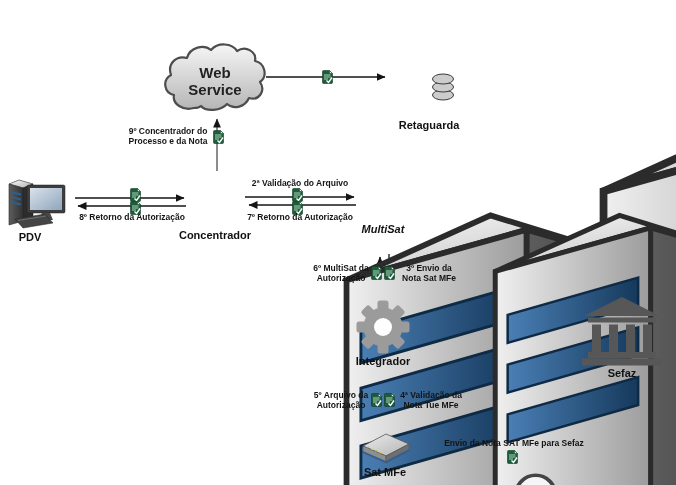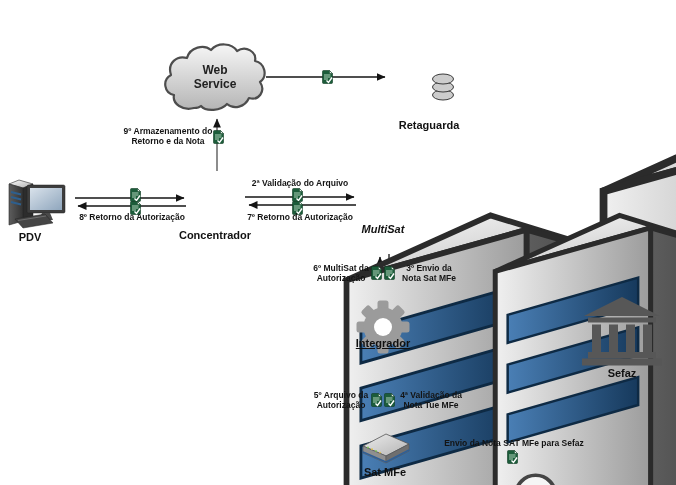--- a/index.html
+++ b/index.html
@@ -1,21 +1,21 @@
 <!DOCTYPE html>
 <html><head>
 <meta charset="utf-8">
 <style>
   html,body{margin:0;padding:0;background:#fff;}
   .stage{position:relative;width:676px;height:485px;background:#fff;overflow:hidden;
          font-family:"Liberation Sans",sans-serif;}
   svg.layer{position:absolute;left:0;top:0;}
   .elbl{position:absolute;font-weight:bold;font-size:8.5px;line-height:1.18;color:#141414;text-align:center;white-space:normal;}
   .nlbl{position:absolute;font-weight:bold;font-size:11px;line-height:1.12;color:#111;text-align:center;}
-  .cloudlbl{position:absolute;font-weight:bold;font-size:12px;line-height:1.15;color:#222;text-align:center;}
+  .cloudlbl{position:absolute;font-weight:bold;font-size:15px;line-height:1.15;color:#222;text-align:center;}
 </style>
 </head>
 <body>
 
 <div class="stage">
 
   <svg class="layer" width="676" height="485" viewBox="0 0 676 485">
     <defs>
       <marker id="ah" markerUnits="userSpaceOnUse" markerWidth="10" markerHeight="9" refX="8.5" refY="4.5" orient="auto">
         <path d="M0,0.6 L9,4.5 L0,8.4 Z" fill="#141414"></path>
@@ -171,25 +171,25 @@
       <use href="#docicon" x="384" y="393" width="11" height="14"></use>
       <use href="#docicon" x="507" y="450" width="11" height="14"></use>
     </g>
   </svg>
 
   <div class="cloudlbl" style="left:187px;top:64px;width:56px;">Web Service</div>
   <div class="nlbl" style="left:389px;top:119px;width:80px;">Retaguarda</div>
   <div class="nlbl" style="left:5px;top:231px;width:50px;">PDV</div>
   <div class="nlbl" style="left:175px;top:229px;width:80px;">Concentrador</div>
   <div class="nlbl" style="left:348px;top:223px;width:70px;font-style:italic;">MultiSat</div>
-  <div class="nlbl" style="left:348px;top:337px;width:70px;text-decoration:underline;">Integrador</div>
+  <div class="nlbl" style="left:348px;top:355px;width:70px;">Integrador</div>
   <div class="nlbl" style="left:592px;top:367px;width:60px;">Sefaz</div>
   <div class="nlbl" style="left:355px;top:466px;width:60px;">Sat MFe</div>
 
-  <div class="elbl" style="left:122px;top:126px;width:92px;">9º Armazenamento do Retorno e da Nota</div>
+  <div class="elbl" style="left:122px;top:126px;width:92px;">9º Concentrador do Processo e da Nota</div>
   <div class="elbl" style="left:66px;top:212px;width:132px;">8º Retorno da Autorização</div>
   <div class="elbl" style="left:240px;top:178px;width:120px;">2ª Validação do Arquivo</div>
   <div class="elbl" style="left:238px;top:212px;width:124px;">7º Retorno da Autorização</div>
   <div class="elbl" style="left:312px;top:263px;width:58px;">6º MultiSat da Autorização</div>
   <div class="elbl" style="left:400px;top:263px;width:58px;">3º Envio da Nota Sat MFe</div>
   <div class="elbl" style="left:312px;top:390px;width:58px;">5º Arquivo da Autorização</div>
   <div class="elbl" style="left:398px;top:390px;width:66px;">4ª Validação da Nota Tue MFe</div>
   <div class="elbl" style="left:432px;top:438px;width:164px;">Envio da Nota SAT MFe para Sefaz</div>
 </div>
 

